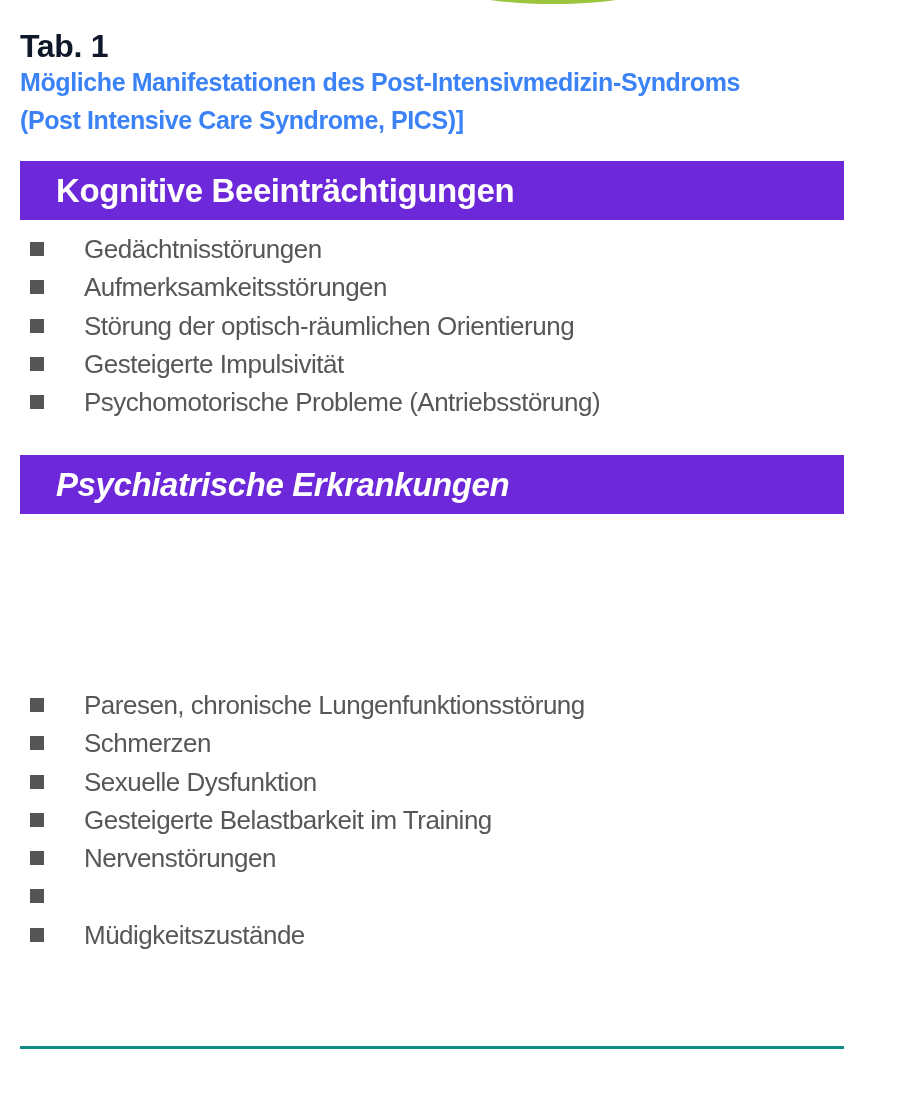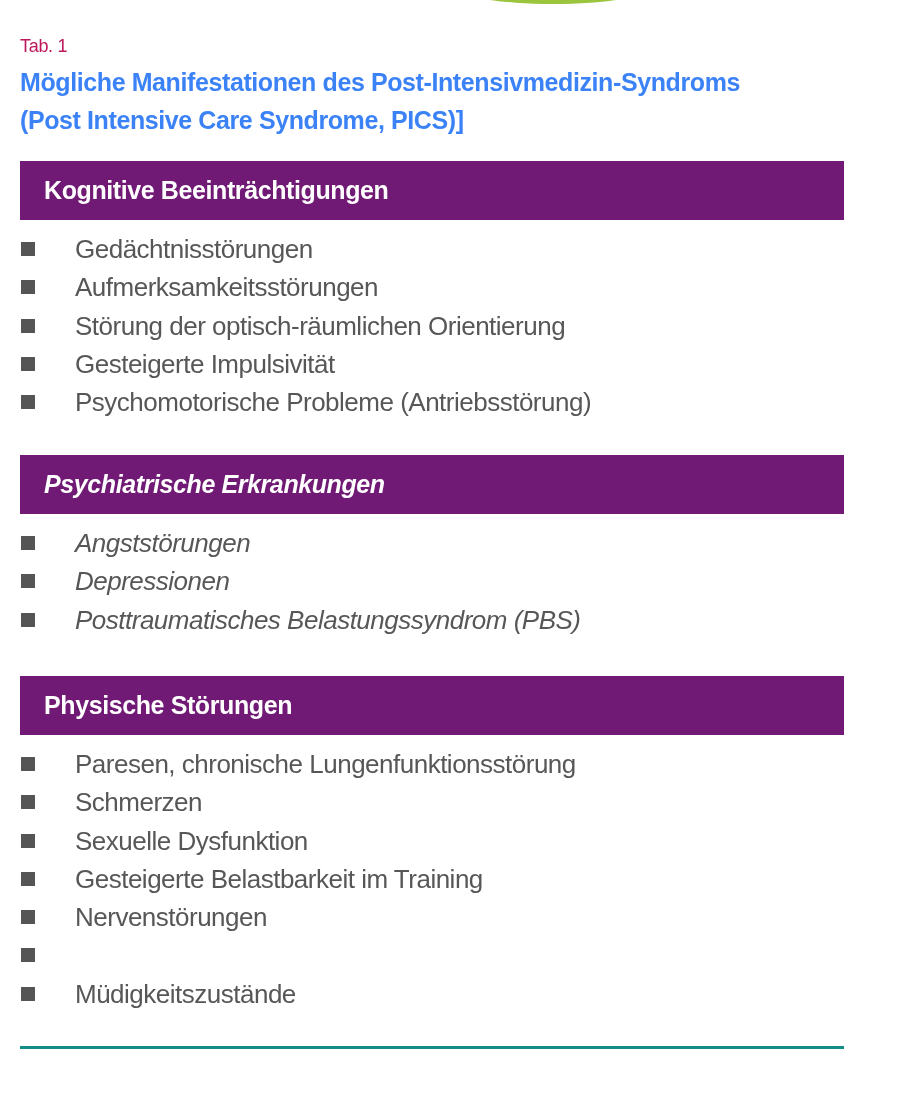--- a/index.html
+++ b/index.html
@@ -24,52 +24,52 @@
       border-radius: 50%;
       background: #9bc53d;
     }
     .caption {
       position: absolute;
       left: 20px;
       top: 29px;
       width: 850px;
     }
     .tab-label {
-      font-size: 18px;
+      font-size: 32px;
       line-height: 34px;
-      color: #be185d;
-      font-weight: normal;
+      color: #0f172a;
+      font-weight: bold;
       letter-spacing: -0.3px;
     }
     .tab-title {
       font-size: 25px;
       line-height: 38px;
       font-weight: bold;
       color: #3b82f6;
       letter-spacing: -0.4px;
     }
     .section {
       position: absolute;
       left: 20px;
       width: 824px;
     }
     .section-header {
       height: 59px;
-      background: #701a75;
+      background: #6d28d9;
       color: #ffffff;
       font-weight: bold;
-      font-size: 25px;
+      font-size: 33px;
       line-height: 59px;
-      padding-left: 24px;
+      padding-left: 36px;
       box-sizing: border-box;
       letter-spacing: -0.4px;
     }
     .items {
       list-style: none;
-      margin: 0;
+      margin: 9px;
       padding: 0;
       margin-top: 10px;
     }
     .item {
       position: relative;
       height: 38.3px;
       line-height: 38px;
       font-size: 26px;
       color: #575757;
       padding-left: 55px;
@@ -110,29 +110,23 @@
     <li class="item"><span class="bullet"></span><span>Gedächtnisstörungen</span></li>
     <li class="item"><span class="bullet"></span><span>Aufmerksamkeitsstörungen</span></li>
     <li class="item"><span class="bullet"></span><span>Störung der optisch-räumlichen Orientierung</span></li>
     <li class="item"><span class="bullet"></span><span>Gesteigerte Impulsivität</span></li>
     <li class="item"><span class="bullet"></span><span>Psychomotorische Probleme (Antriebsstörung)</span></li>
   </ul>
 </div>
 
 <div class="section" style="top:455px;font-style:italic;">
   <div class="section-header">Psychiatrische Erkrankungen</div>
-  <ul class="items">
-    <li class="item"><span class="bullet"></span><span>Angststörungen</span></li>
-    <li class="item"><span class="bullet"></span><span>Depressionen</span></li>
-    <li class="item"><span class="bullet"></span><span>Posttraumatisches Belastungssyndrom (PBS)</span></li>
-  </ul>
 </div>
 
 <div class="section" style="top:676px;">
-  <div class="section-header">Physische Störungen</div>
   <ul class="items">
     <li class="item"><span class="bullet"></span><span>Paresen, chronische Lungenfunktionsstörung</span></li>
     <li class="item"><span class="bullet"></span><span>Schmerzen</span></li>
     <li class="item"><span class="bullet"></span><span>Sexuelle Dysfunktion</span></li>
     <li class="item"><span class="bullet"></span><span>Gesteigerte Belastbarkeit im Training</span></li>
     <li class="item"><span class="bullet"></span><span>Nervenstörungen</span></li>
     <li class="item"><span class="bullet"></span></li>
     <li class="item"><span class="bullet"></span><span>Müdigkeitszustände</span></li>
   </ul>
 </div>

